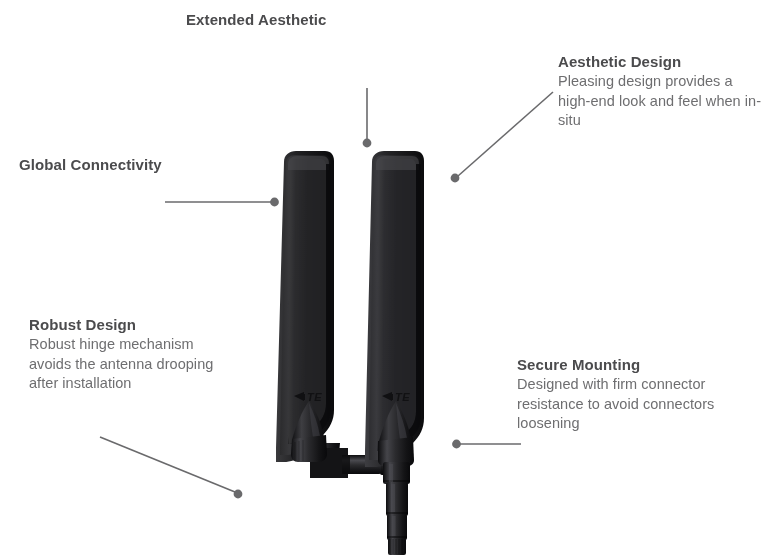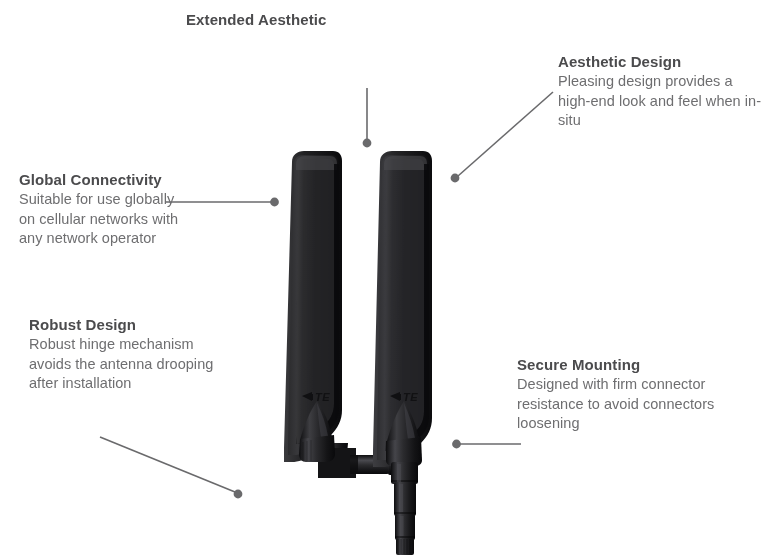--- a/index.html
+++ b/index.html
@@ -35,37 +35,37 @@
     font-size: 14.5px;
     font-weight: normal;
     color: #6e6e70;
     line-height: 19.5px;
     letter-spacing: 0.05px;
     margin: 0;
   }
 
   #callout-extended-coverage { left: 186px; top: 10px; width: 200px; }
   #callout-aesthetic-design  { left: 558px; top: 52px; width: 210px; }
-  #callout-global-connectivity { left: 19px; top: 170px; width: 160px; }
+  #callout-global-connectivity { left: 19px; top: 155px; width: 160px; }
   #callout-robust-design     { left: 29px; top: 315px; width: 185px; }
   #callout-secure-mounting   { left: 517px; top: 355px; width: 240px; }
 
   
   #leaders {
     position: absolute;
     left: 0; top: 0;
     width: 763px;
     height: 557px;
     pointer-events: none;
   }
 
   
   #product-photo {
     position: absolute;
-    left: 276px;
+    left: 268px;
     top: 148px;
     width: 230px;
     height: 409px;
   }
   #product-photo svg { display: block; }
 
   .te-logo-text {
     font-family: "Liberation Sans", sans-serif;
     font-weight: bold;
     font-style: italic;
@@ -351,21 +351,20 @@
     <p class="title">Extended Aesthetic</p>
   </div>
 
   <div class="callout" id="callout-aesthetic-design">
     <p class="title">Aesthetic Design</p>
     <p class="body">Pleasing design provides a high-end look and feel when in-situ</p>
   </div>
 
   <div class="callout" id="callout-global-connectivity">
     <p class="title">Global Connectivity</p>
-    <p class="body">Suitable for use globally on cellular networks with any network operator</p>
   </div>
 
   <div class="callout" id="callout-secure-mounting">
     <p class="title">Secure Mounting</p>
     <p class="body">Designed with firm connector resistance to avoid connectors loosening</p>
   </div>
 
   <div class="callout" id="callout-robust-design">
     <p class="title">Robust Design</p>
     <p class="body">Robust hinge mechanism avoids the antenna drooping after installation</p>

